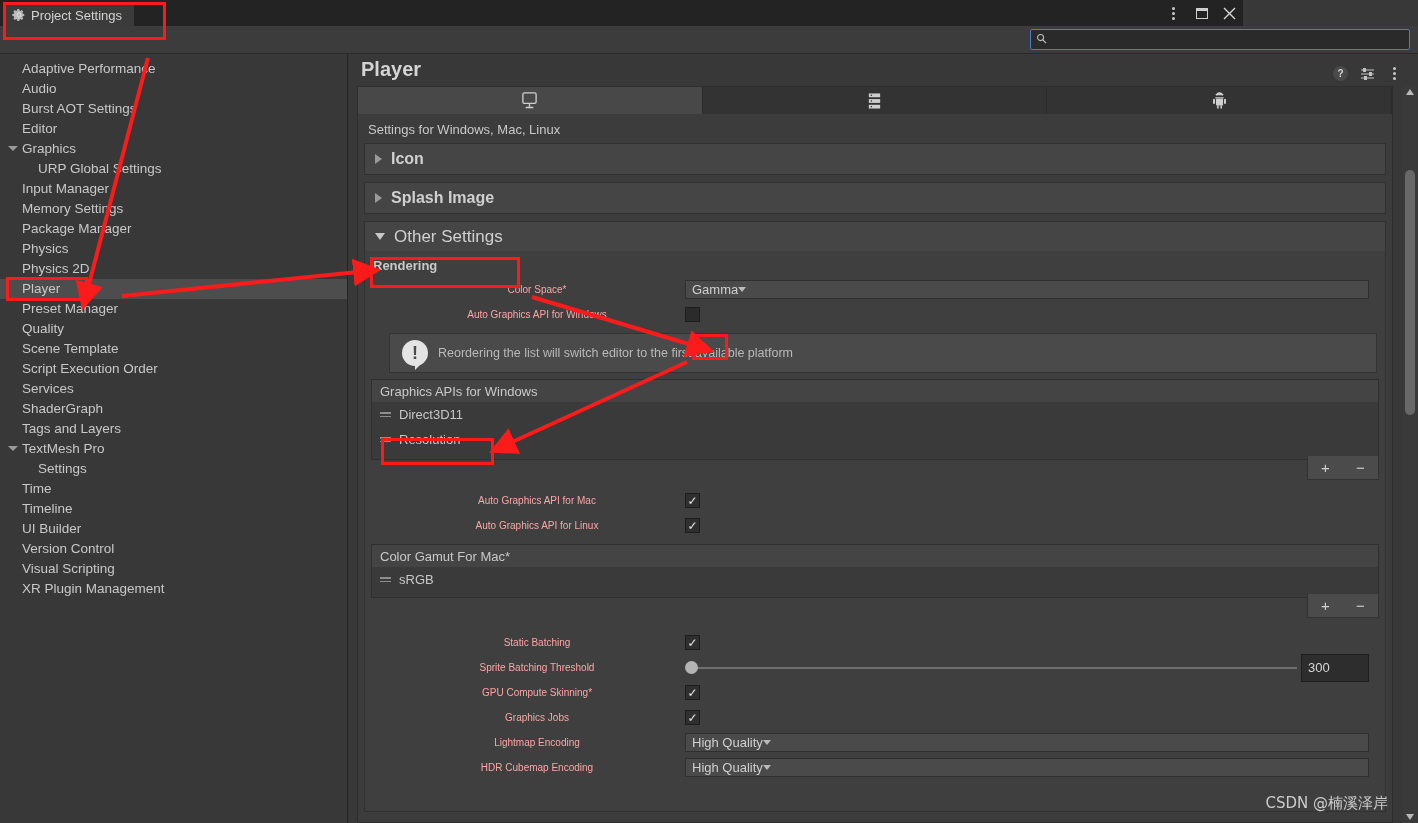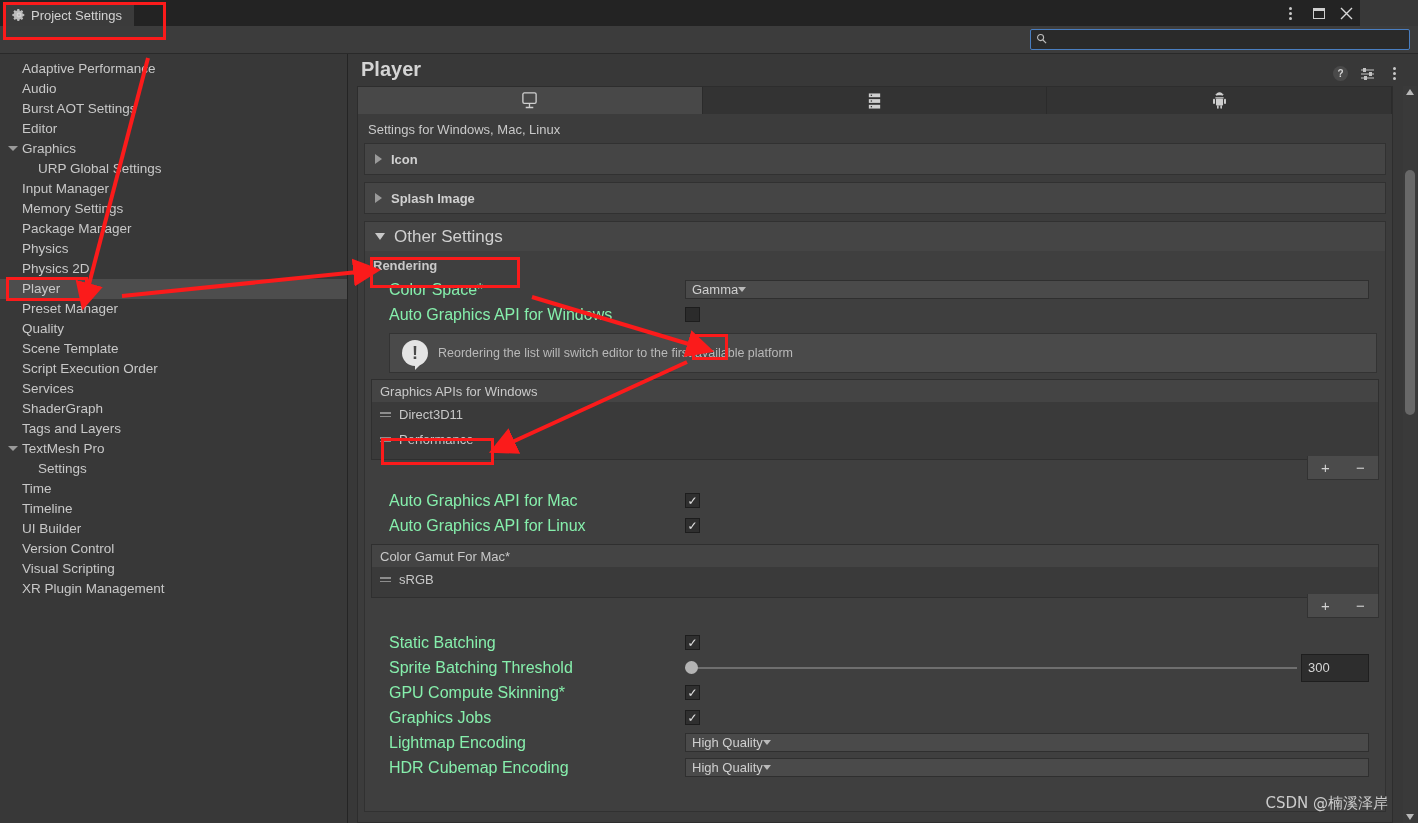--- a/index.html
+++ b/index.html
@@ -12,21 +12,21 @@
   #app {
     position: relative;
     width: 1418px; height: 823px;
     background: #383838;
     color: #c4c4c4;
     font-size: 12px;
   }
 
   
   .titlebar {
-    position: absolute; left: 0; top: 0; width: 1360px; height: 26px;
+    position: absolute; left: 0; top: 0; width: 1243px; height: 26px;
     background: #232323;
   }
   .tab-chip {
     position: absolute; left: 4px; top: 2px; height: 24px;
     background: #3b3b3b;
     border-top: 2px solid #4a7ec0;
     display: flex; align-items: center; gap: 5px;
     padding: 0 12px 0 8px;
     font-size: 13px; color: #d2d2d2;
   }
@@ -119,21 +119,21 @@
   }
   .ptab.active { background: #484848; }
   .settings-for {
     padding: 8px 0 6px 10px; font-size: 13px; color: #c9c9c9;
   }
 
   .section {
     margin: 0 6px 7px 6px; height: 32px;
     background: #454545; border: 1px solid #313131;
     display: flex; align-items: center;
-    font-size: 13px; font-weight: bold; color: #d0d0d0;
+    font-size: 16px; font-weight: bold; color: #d0d0d0;
     padding-left: 10px; position: relative;
   }
   .arrow-r {
     width: 0; height: 0; margin-right: 9px;
     border-top: 5px solid transparent; border-bottom: 5px solid transparent;
     border-left: 7px solid #9a9a9a;
   }
   .arrow-d {
     width: 0; height: 0; margin-right: 9px;
     border-left: 5px solid transparent; border-right: 5px solid transparent;
@@ -143,21 +143,21 @@
     margin: 0 6px 0 6px; background:#454545; border:1px solid #313131; border-bottom:none;
     height: 30px; display:flex; align-items:center; padding-left:10px;
     font-size:17px; font-weight:normal; color:#d0d0d0;
   }
   .section-body {
     margin: 0 6px; background: #3f3f3f; border:1px solid #313131; border-top:none;
     padding: 4px 0 6px 0;
   }
   .subhead { font-size: 13px; color: #c9c9c9; padding: 3px 0 4px 8px; font-weight: bold; }
   .row { display: flex; align-items: center; height: 25px; padding-left: 24px; }
-  .row .lbl { font-size: 16px; color: #86efac; width: 296px; }
+  .row .lbl { font-size: 10px; color: #fca5a5; width: 296px; text-align: center; }
   .dd {
     height: 19px; background: #4a4a4a; border: 1px solid #2f2f2f;
     display:flex; align-items:center; 
     padding: 0 6px; font-size: 13px; color: #cfcfcf;
   }
   .dd .cav {
     width:0;height:0;border-left:4px solid transparent;border-right:4px solid transparent;
     border-top:5px solid #b9b9b9;
   }
   .chk {
@@ -431,21 +431,21 @@
                 <i></i>
                 <i></i>
               </span>
             <span>Direct3D11</span>
           </div>
           <div class="litem">
             <span class="grip">
                 <i></i>
                 <i></i>
               </span>
-            <span>Performance</span>
+            <span>Resolution</span>
           </div>
         </div>
         <div class="listfoot">
           <div class="pmbtns">
             <span>+</span>
             <span>−</span>
           </div>
         </div>
 
         <div class="row" style="margin-top:8px">

